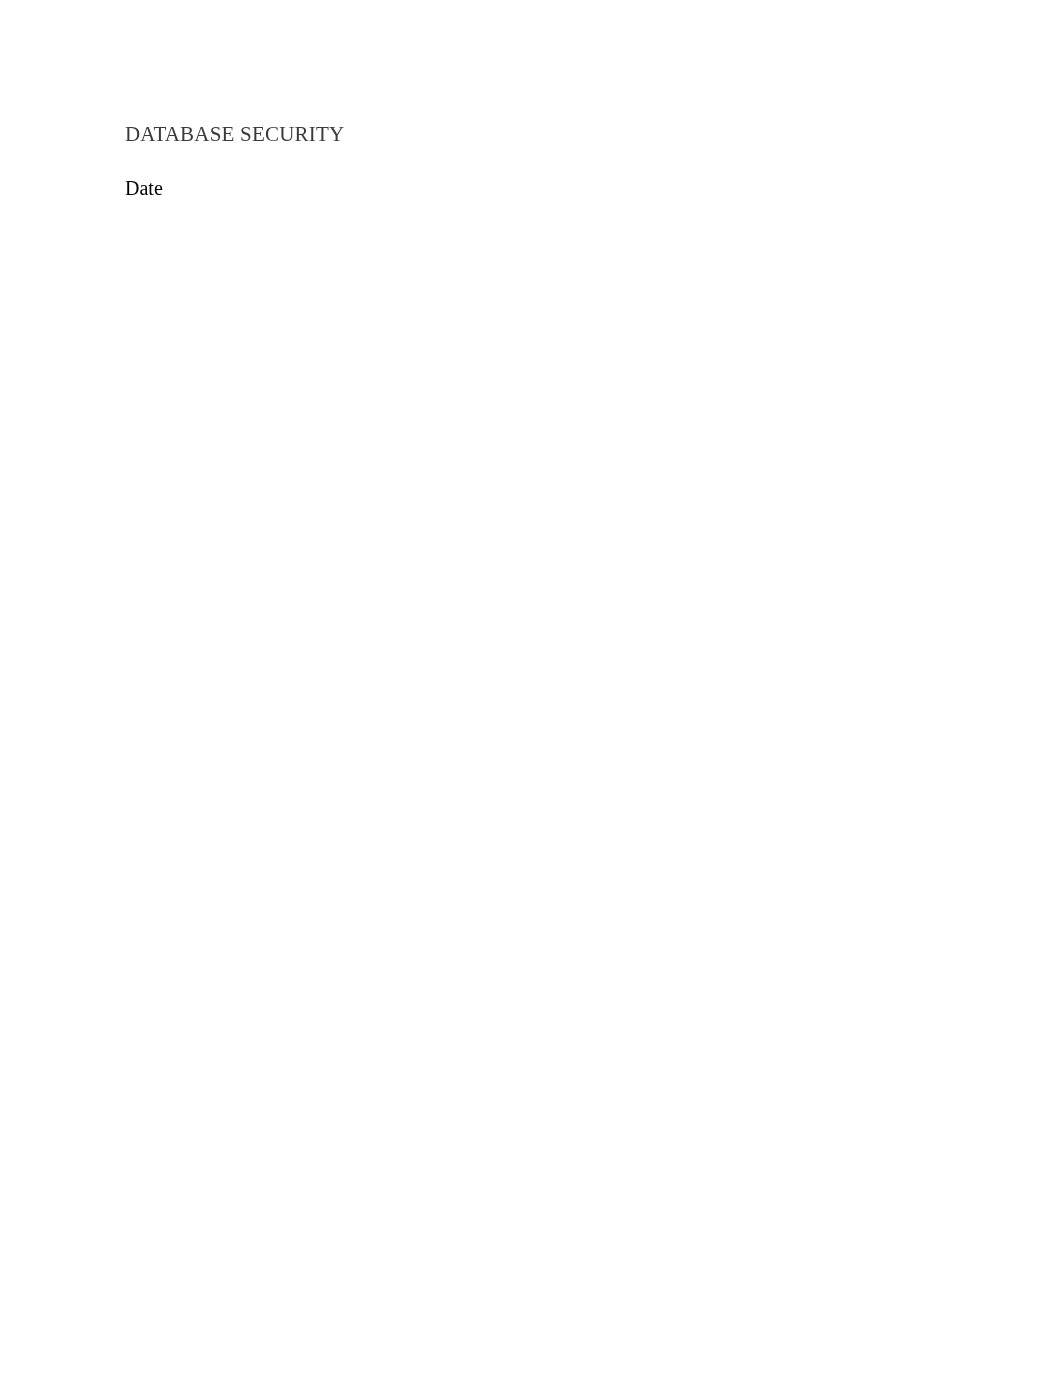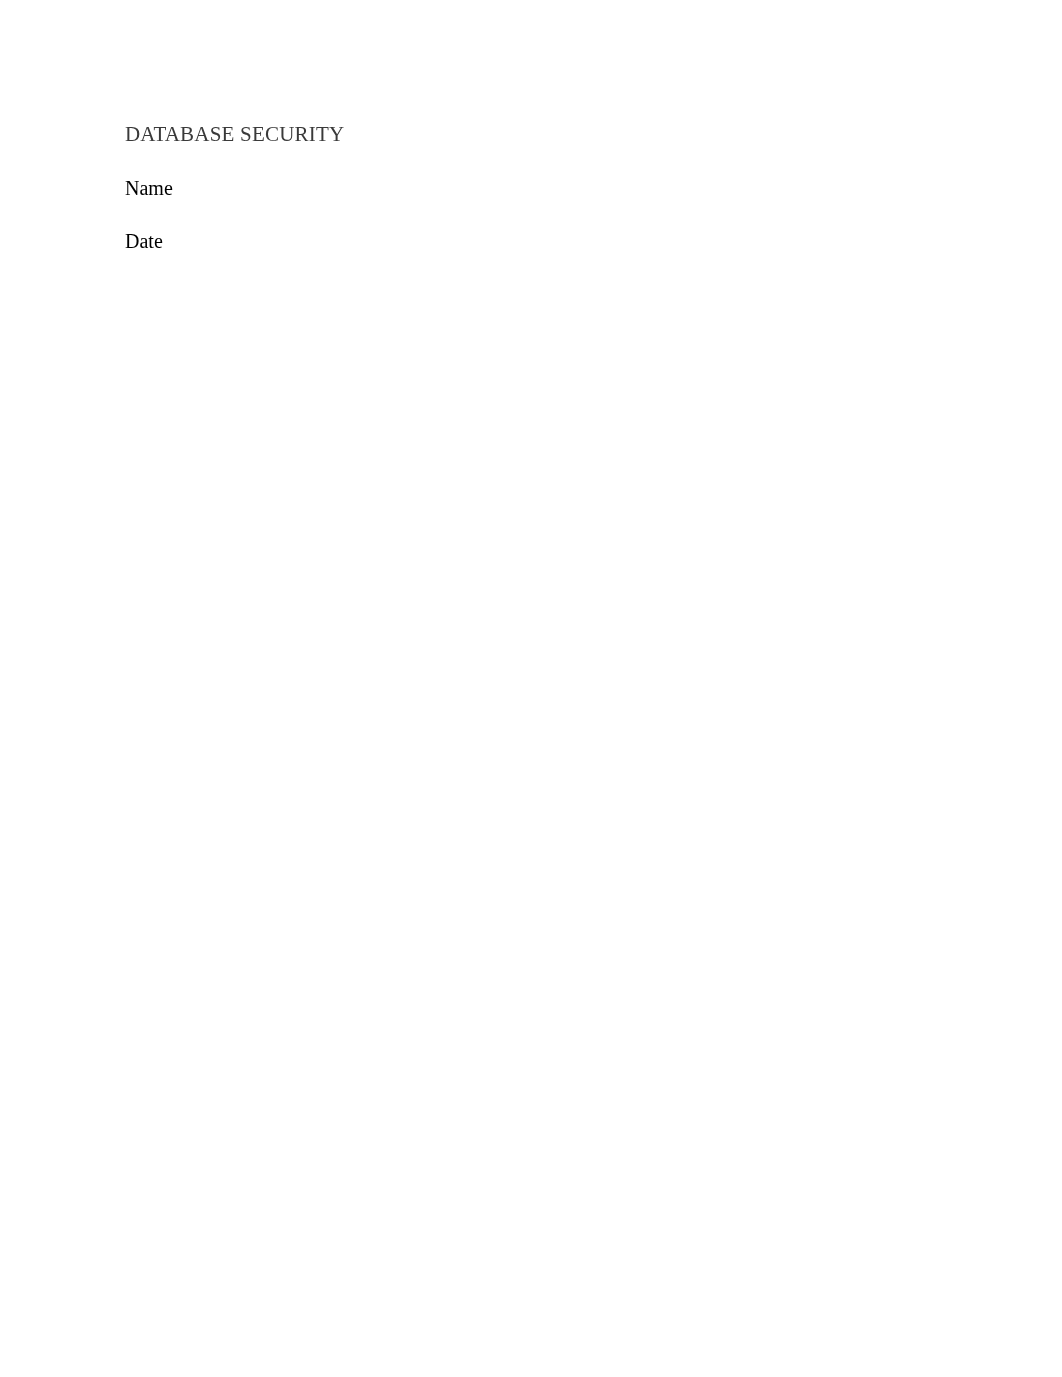--- a/index.html
+++ b/index.html
@@ -33,15 +33,14 @@
       color: #000000;
       margin-bottom: 22px;
       font-weight: 400;
     }
   </style>
 </head>
 <body>
 
 <div class="page">
   <div class="title">DATABASE SECURITY</div>
-  <div class="field">Name</div>
   <div class="field">Date</div>
 </div>
 
 </body></html>

